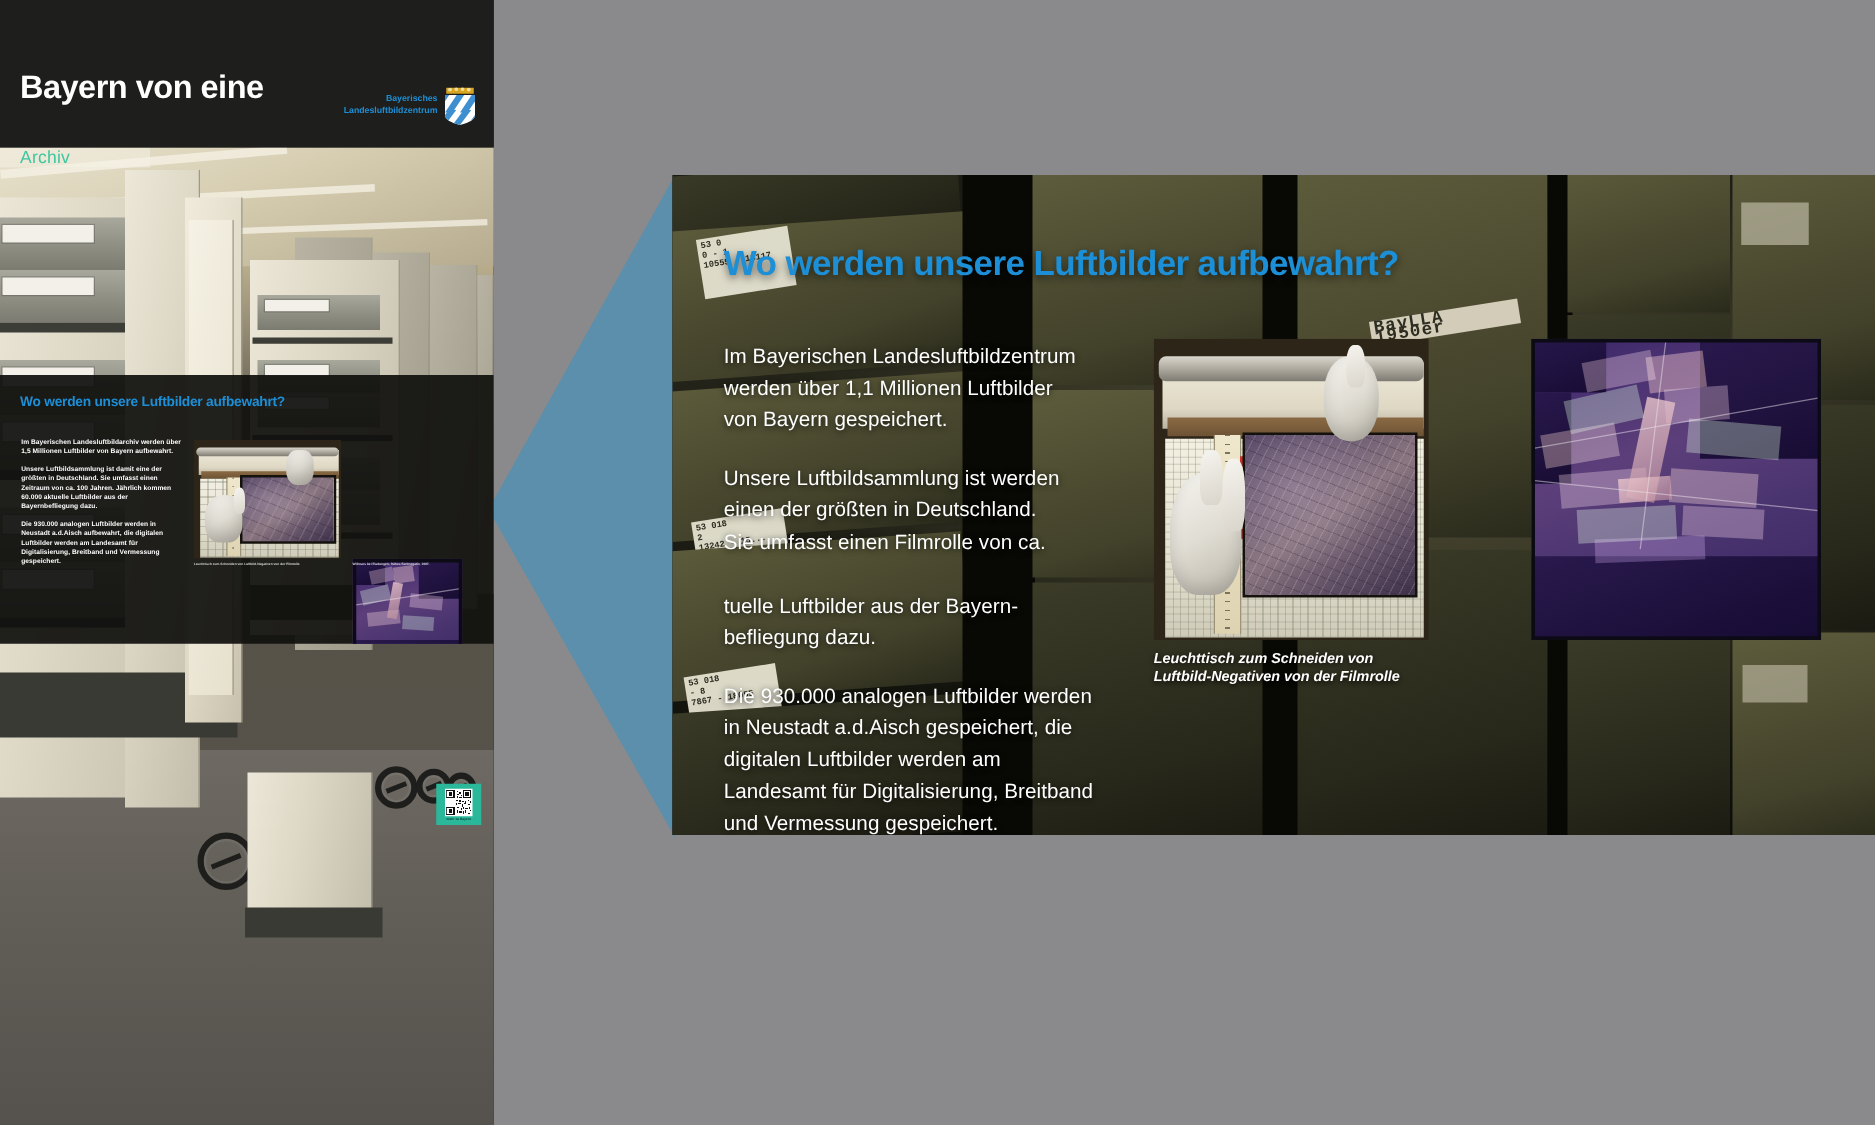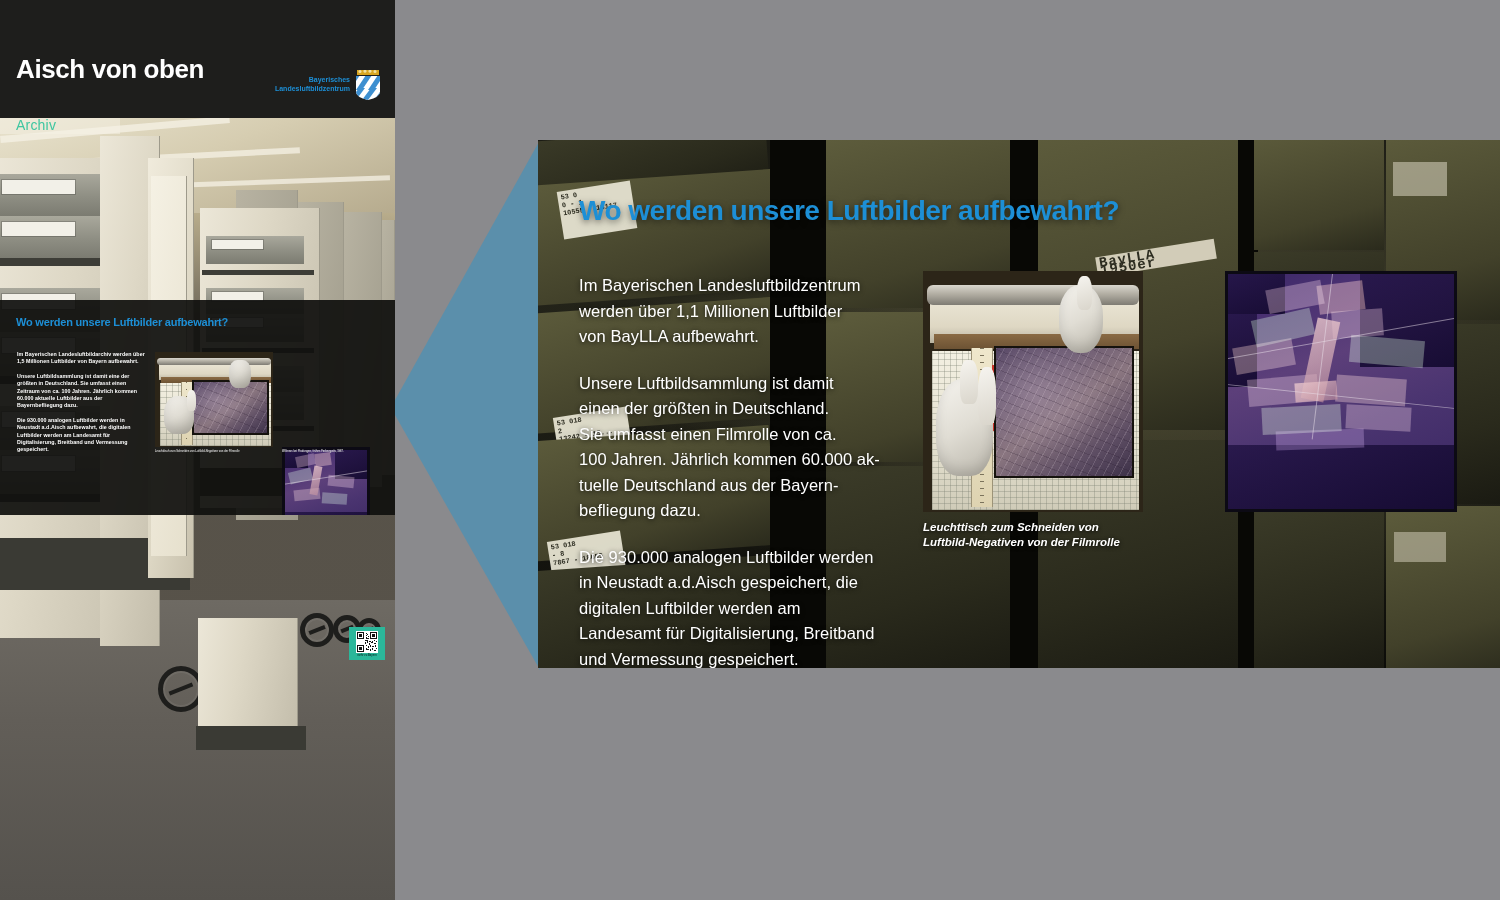--- a/index.html
+++ b/index.html
@@ -403,21 +403,21 @@
         <div class="an-road" style="left:0;top:32%;width:100%;height:1px;transform:rotate(-9deg)"></div>
         <div class="an-border"></div>
       </div>
       <div class="pb-cap" style="left:282px;top:150px">
         <span>Willmars bei Fladungen,
 frühes Farbnegativ, 1987.</span>
       </div>
     </div>
 
     <div class="poster-head">
-      <div class="poster-title">Aisch von oben</div>
+      <div class="poster-title">Bayern von eine</div>
       <div class="poster-sub">Archiv</div>
       <div class="logo-wrap">
         <div class="logo-text">Bayerisches
 Landesluftbildzentrum</div>
         <svg class="logo-shield" viewBox="0 0 26 30">
           <rect x="2" y="0" width="22" height="5" fill="#d8a520"></rect>
           <circle cx="5" cy="1.6" r="1.5" fill="#f0e0a0"></circle>
           <circle cx="10" cy="1.2" r="1.5" fill="#f0e0a0"></circle>
           <circle cx="15" cy="1.2" r="1.5" fill="#f0e0a0"></circle>
           <circle cx="20" cy="1.6" r="1.5" fill="#f0e0a0"></circle>
@@ -493,28 +493,28 @@
     <div class="d-shelf" style="left:848px;top:184px;width:120px;height:180px"></div>
     <div class="d-shelf lit" style="left:848px;top:366px;width:120px;height:170px"></div>
     <div class="d-label" style="left:856px;top:392px;width:52px;height:30px;background:#cfcab6;opacity:.55"></div>
 
     <h1 class="d-title nowrap">Wo werden unsere Luftbilder aufbewahrt?</h1>
 
     <div class="d-body">
       <p class="d-par">
         <span>Im Bayerischen Landesluftbildzentrum</span><br>
         <span>werden über 1,1 Millionen Luftbilder</span><br>
-        <span>von BayLLA aufbewahrt.</span>
+        <span>von Bayern gespeichert.</span>
       </p>
       <p class="d-par">
-        <span>Unsere Luftbildsammlung ist damit</span><br>
+        <span>Unsere Luftbildsammlung ist werden</span><br>
         <span>einen der größten in Deutschland.</span><br>
         <span>Sie umfasst einen Filmrolle von ca.</span><br>
-        <span>100 Jahren. Jährlich kommen 60.000 ak-</span><br>
-        <span>tuelle Deutschland aus der Bayern-</span><br>
+        <br>
+        <span>tuelle Luftbilder aus der Bayern-</span><br>
         <span>befliegung dazu.</span>
       </p>
       <p class="d-par">
         <span>Die 930.000 analogen Luftbilder werden</span><br>
         <span>in Neustadt a.d.Aisch gespeichert, die</span><br>
         <span>digitalen Luftbilder werden am</span><br>
         <span>Landesamt für Digitalisierung, Breitband</span><br>
         <span>und Vermessung gespeichert.</span>
       </p>
     </div>

